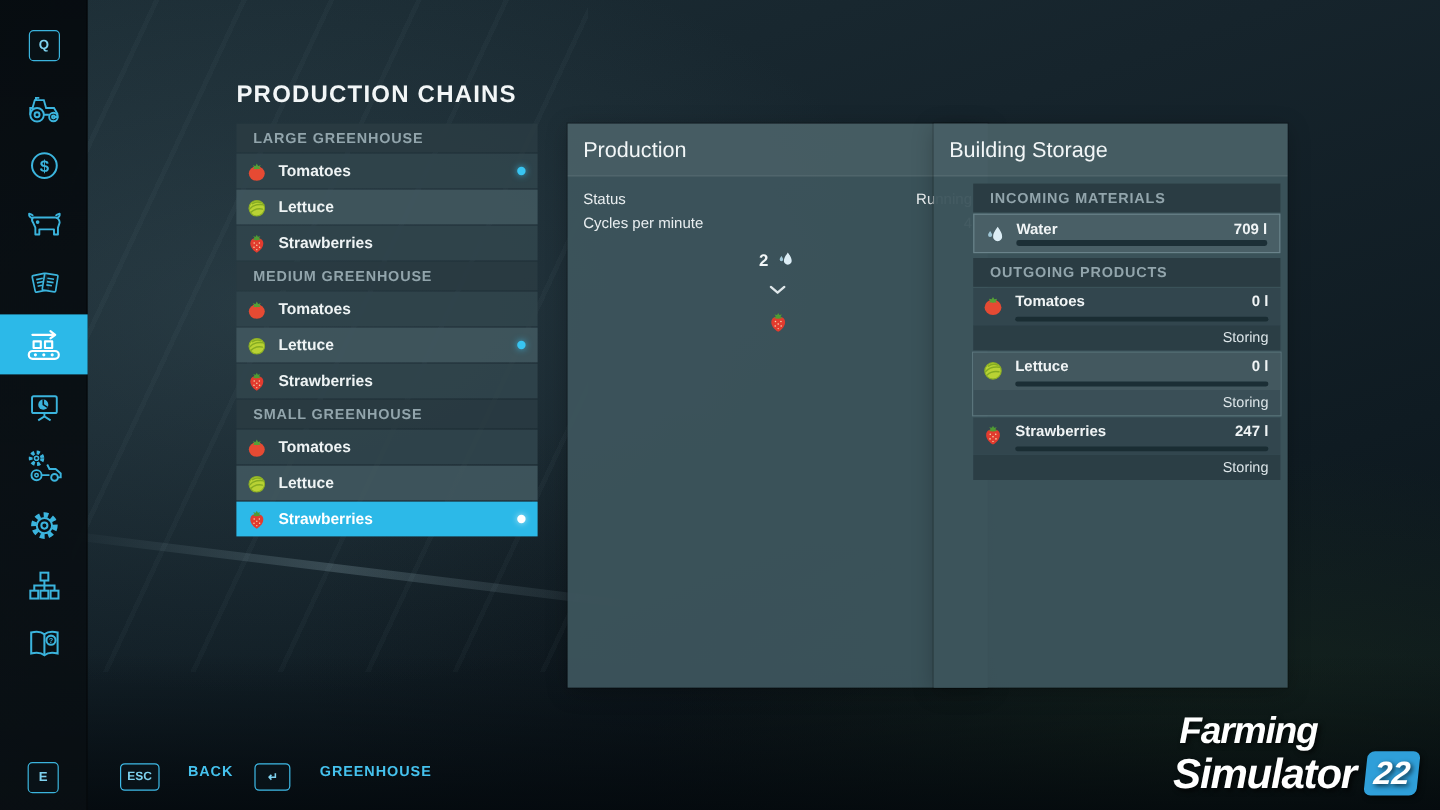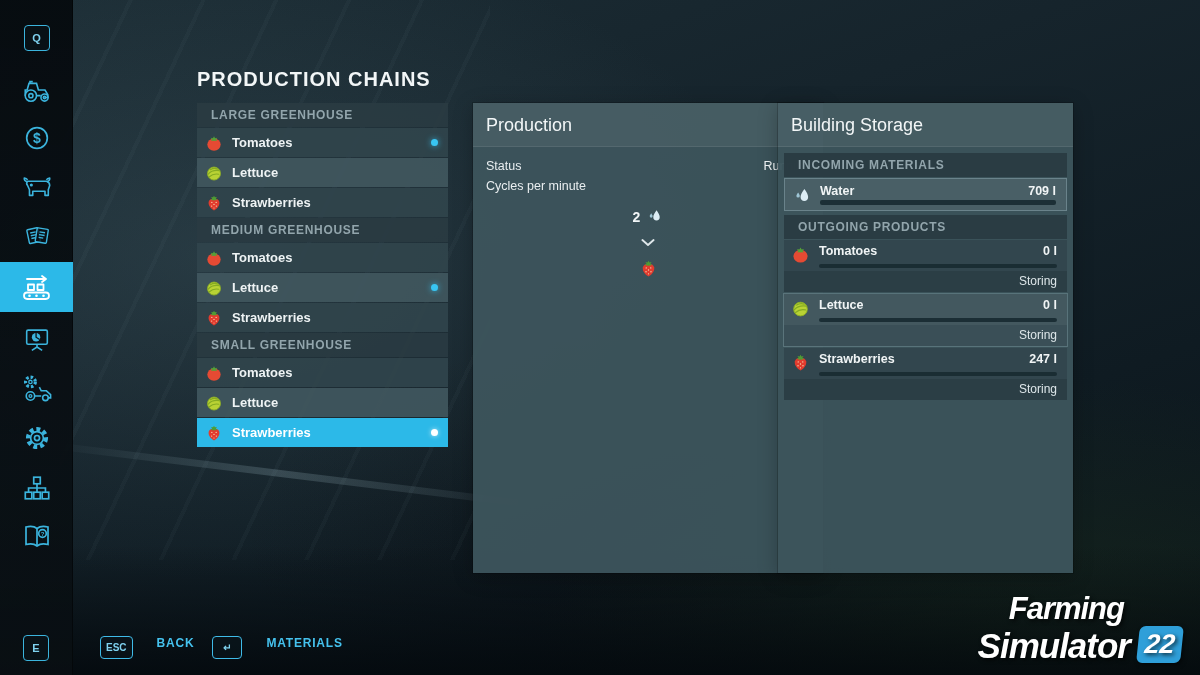--- a/index.html
+++ b/index.html
@@ -100,21 +100,21 @@
   .kv .v { color:#f2f6f7; }
   .recipe-title { margin-top:24px; font-size:13px; font-weight:bold; color:#f2f6f7; }
   .recipe-diagram { margin-top:14px; display:flex; flex-direction:column; align-items:center; }
   .recipe-input { display:flex; align-items:center; gap:6px; font-size:14px; font-weight:600; color:#f2f6f7; }
   .recipe-input svg { width:17px; height:17px; }
   .recipe-arrow { margin-top:6px; }
   .recipe-arrow svg { width:16px; height:9px; }
   .recipe-output { margin-top:8px; }
   .recipe-output svg { width:19px; height:19px; }
   
-  .store-body { padding:6px 6px 0 6px; }
+  .store-body { padding:6px 6px 0 6px;margin-left:27px; }
   .srow {
     position:relative; height:33px; margin-bottom:4px;
     background:rgba(74,96,103,0.95);
     border:1px solid rgba(170,200,210,0.35);
   }
   .srow .sicon { position:absolute; left:7px; top:6px; width:20px; height:20px; }
   .srow .sicon svg { width:20px; height:20px; }
   .srow .slabel { position:absolute; left:35px; top:5px; font-size:12.5px; font-weight:600; color:#f0f4f5; }
   .srow .sval { position:absolute; right:10px; top:5px; font-size:12.5px; font-weight:600; color:#f0f4f5; }
   .bar { position:absolute; left:35px; right:10px; bottom:5px; height:5px; background:rgba(23,42,49,0.9); border-radius:2px; }
@@ -141,21 +141,21 @@
     color:#7fd2ef; font-size:10px; font-weight:bold; background:rgba(10,22,28,0.6);
   }
   .hint .hlabel { color:#45c2ee; font-size:12px; font-weight:bold; letter-spacing:.8px;padding-left:15px; }
   .e-badge { position:absolute; left:23px; bottom:14px; z-index:6; }
   
   .fs-logo {
     position:absolute; right:18px; bottom:12px; z-index:6;
     font-style:italic; font-weight:bold; color:#ffffff; text-align:right;
     text-shadow:2px 2px 4px rgba(0,0,0,0.7); line-height:1;
   }
-  .fs-logo .l1 { font-size:31px; letter-spacing:-1px; margin-right:58px; }
+  .fs-logo .l1 { font-size:31px; letter-spacing:-1px; margin-right:84px; }
   .fs-logo .row2 { display:flex; align-items:flex-end; justify-content:flex-end; margin-top:2px; }
   .fs-logo .l2 { font-size:35px; letter-spacing:-1px; }
   .fs-logo .n22 {
     margin-left:8px; width:44px; height:37px; background:#2f9fd9; border-radius:6px;
     display:flex; align-items:center; justify-content:center;
     font-size:27px; color:#fff; transform:skewX(-6deg);
     box-shadow:2px 2px 4px rgba(0,0,0,0.5);
   }
 </style>
 </head>
@@ -513,21 +513,21 @@
   </div>
 </section>
 
 <div class="footer">
   <div class="hint">
     <span class="kb">ESC</span>
     <span class="hlabel">BACK</span>
   </div>
   <div class="hint">
     <span class="kb">↵</span>
-    <span class="hlabel">MATERIALS</span>
+    <span class="hlabel">GREENHOUSE</span>
   </div>
 </div>
 
 <div class="fs-logo">
   <div class="l1">Farming</div>
   <div class="row2">
     <span class="l2">Simulator</span>
     <span class="n22">22</span>
   </div>
 </div>

